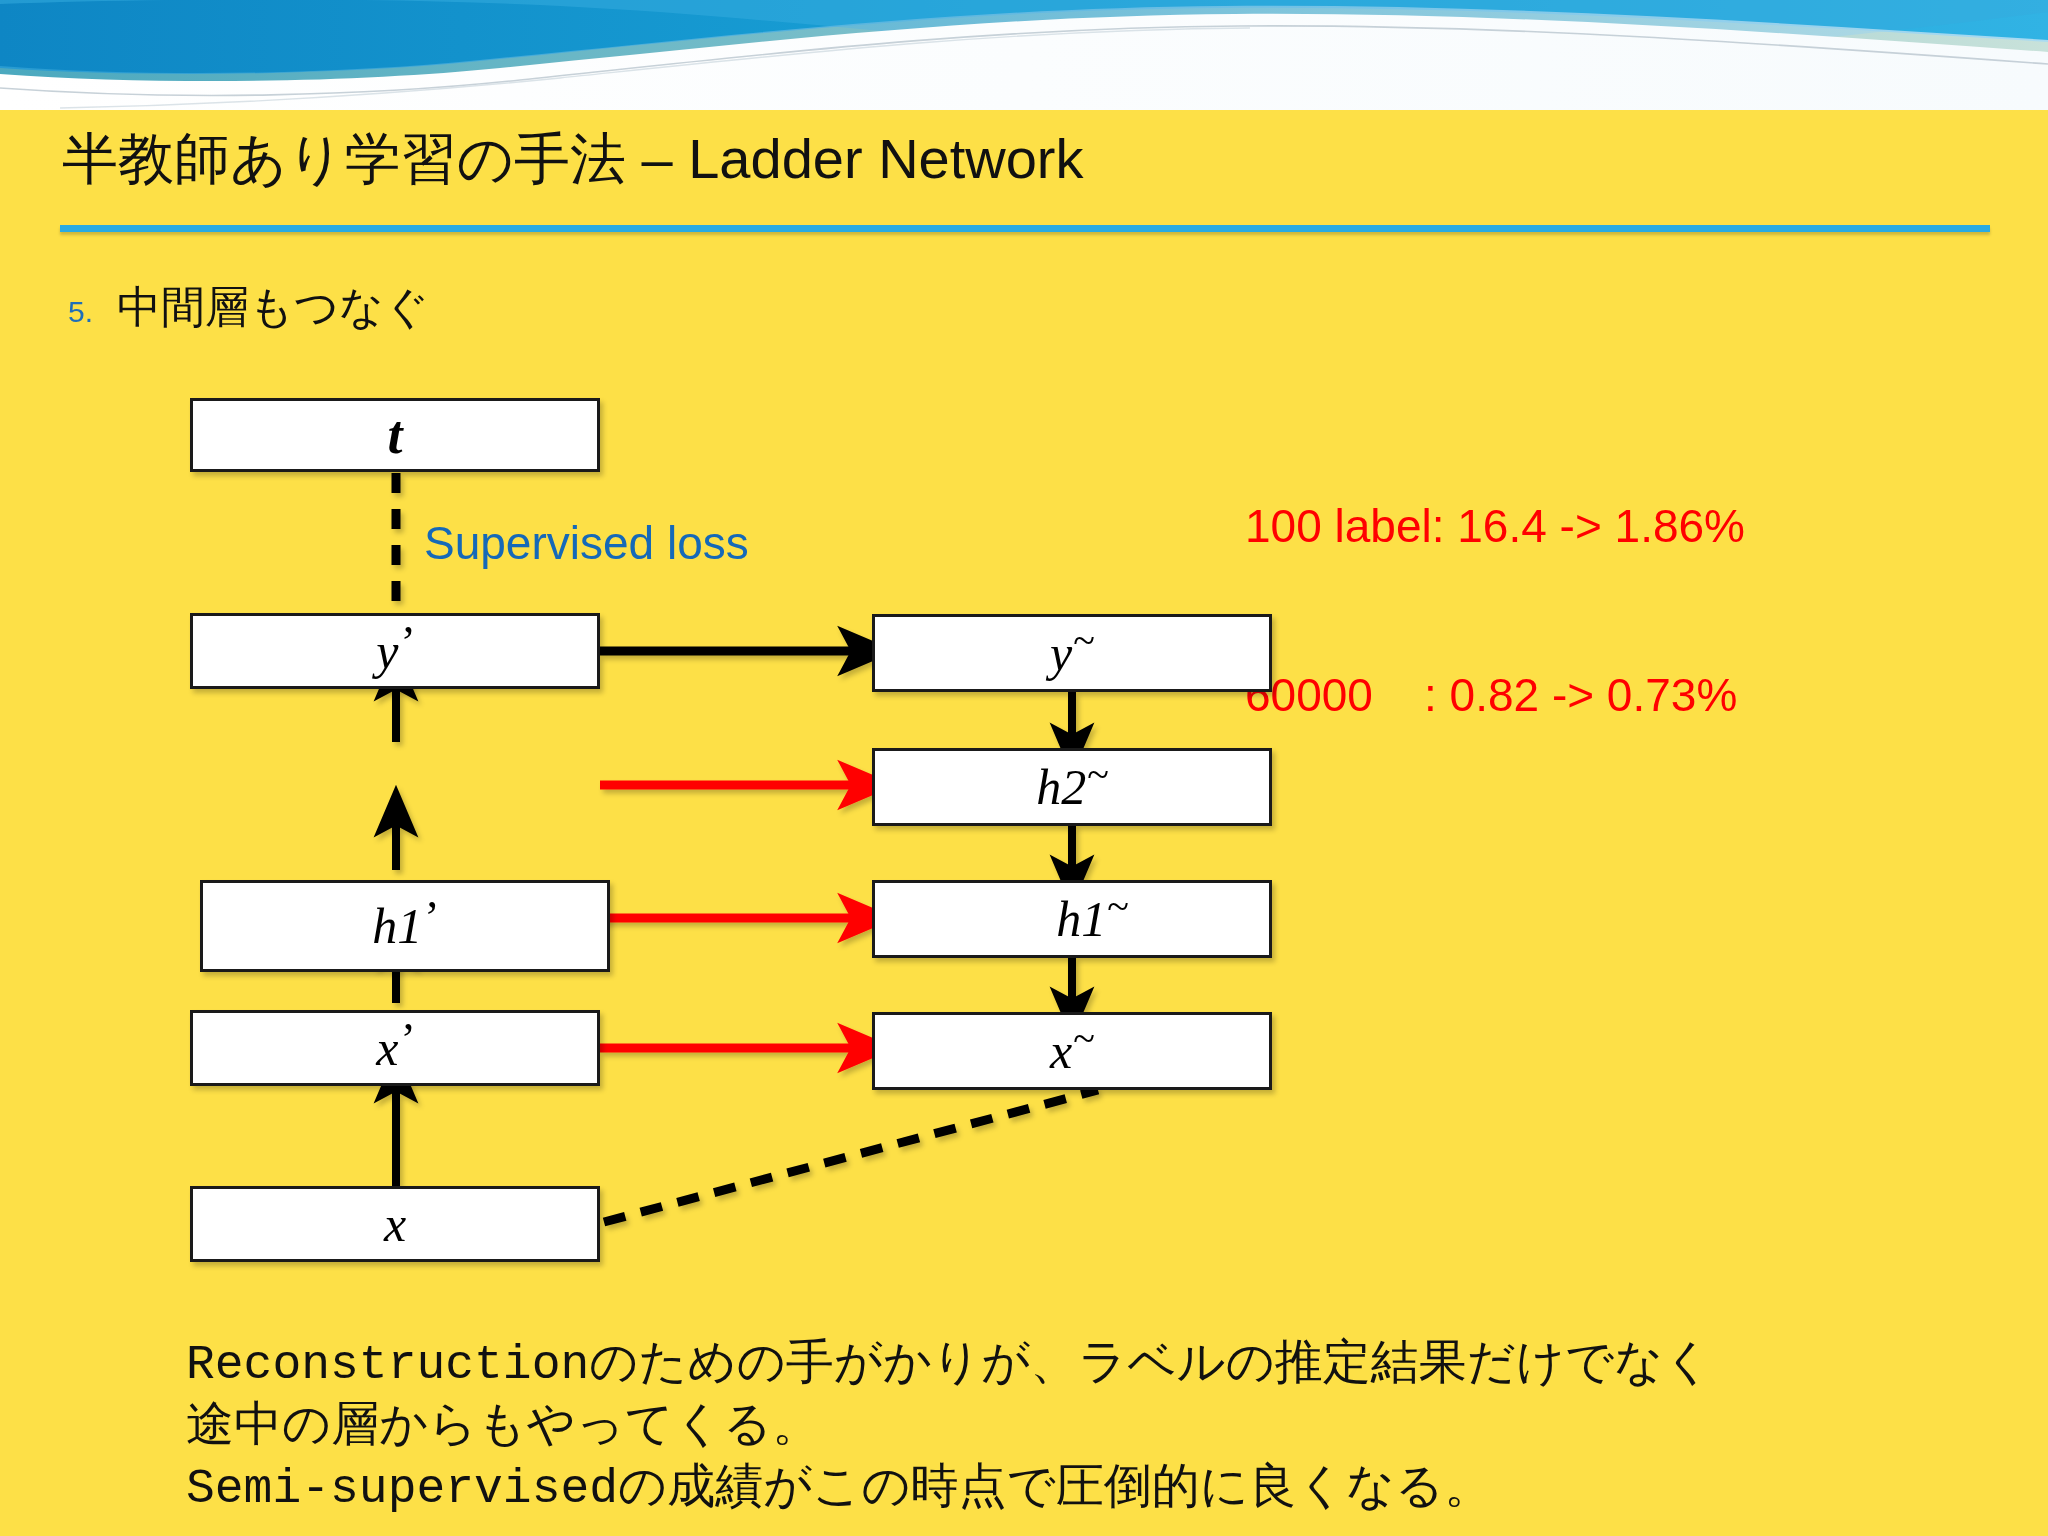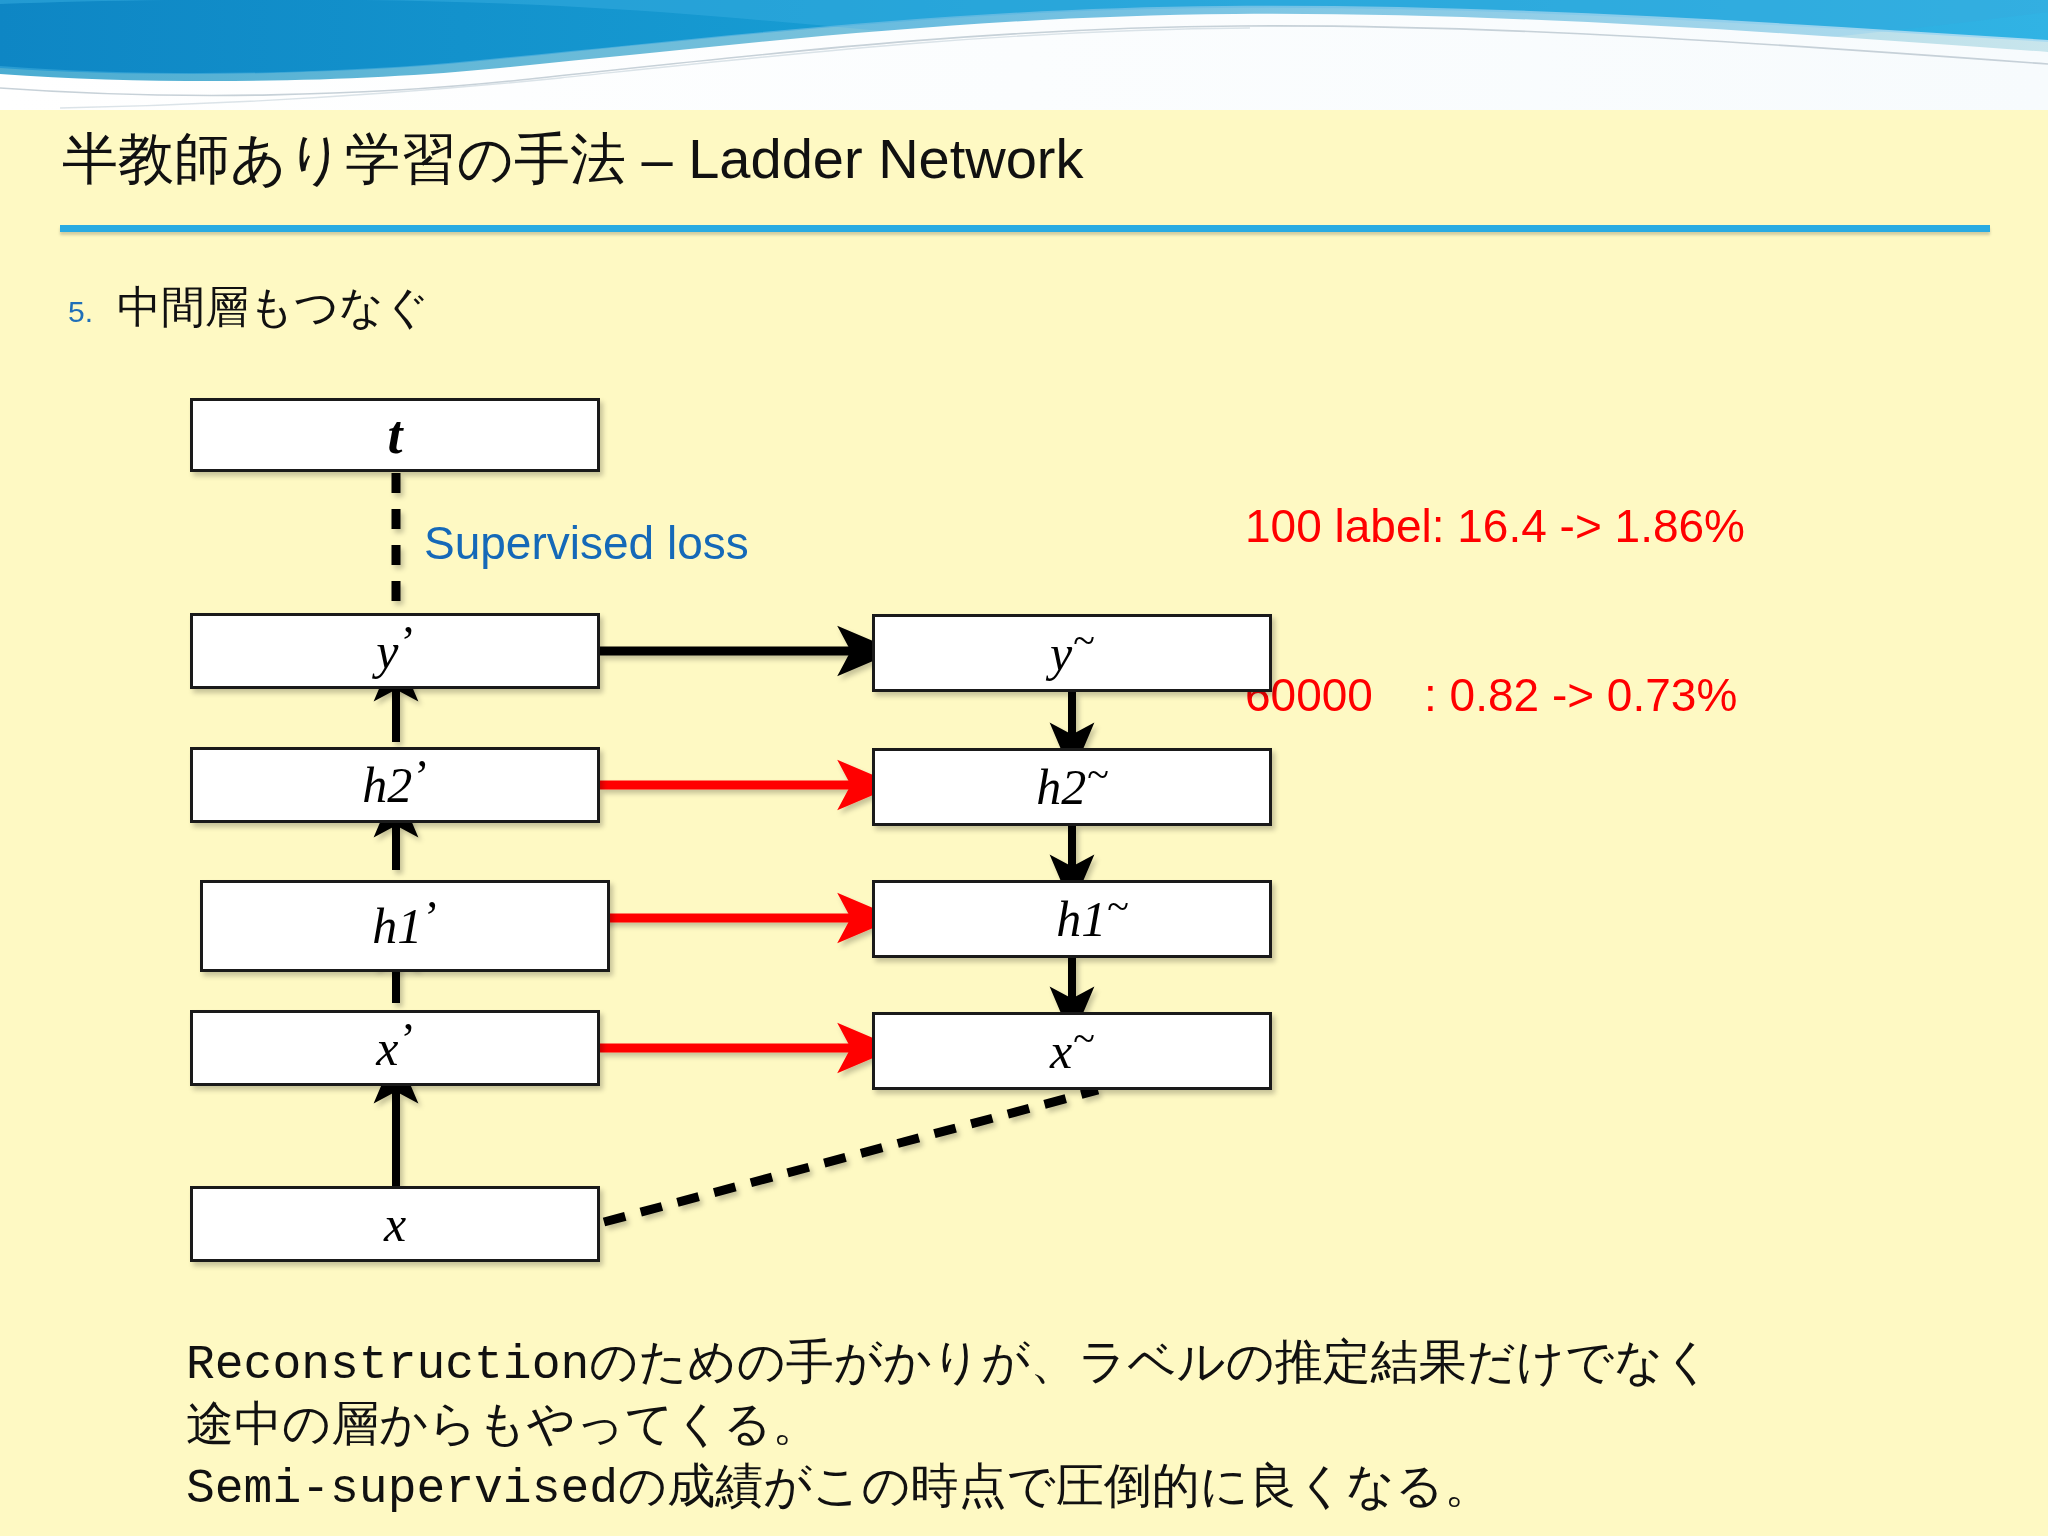--- a/index.html
+++ b/index.html
@@ -4,21 +4,21 @@
 <style>
   html, body {
     margin: 0;
     padding: 0;
     background: #ffffff;
   }
   #slide {
     position: relative;
     width: 2048px;
     height: 1536px;
-    background: #fef9c3;
+    background: #fde047;
     overflow: hidden;
     font-family: "Liberation Sans", "DejaVu Sans", sans-serif;
   }
 
   
   #header-wave {
     position: absolute;
     left: 0; top: 0;
     width: 2048px;
     height: 110px;
@@ -224,23 +224,20 @@
   </svg>
 
   <div class="node" style="left:190px; top:398px; width:410px; height:74px;">
     <span class="node-label bold">t</span>
   </div>
 
   <div class="node" style="left:190px; top:613px; width:410px; height:76px;">
     <span class="node-label"><span>y</span><span class="prime">’</span></span>
   </div>
 
-  <div class="node" style="left:190px; top:747px; width:410px; height:76px;">
-    <span class="node-label"><span>h2</span><span class="prime">’</span></span>
-  </div>
 
   <div class="node" style="left:200px; top:880px; width:410px; height:92px;text-align:right;">
     <span class="node-label"><span>h1</span><span class="prime">’</span></span>
   </div>
 
   <div class="node" style="left:190px; top:1010px; width:410px; height:76px;">
     <span class="node-label"><span>x</span><span class="prime">’</span></span>
   </div>
 
   <div class="node" style="left:190px; top:1186px; width:410px; height:76px;">

